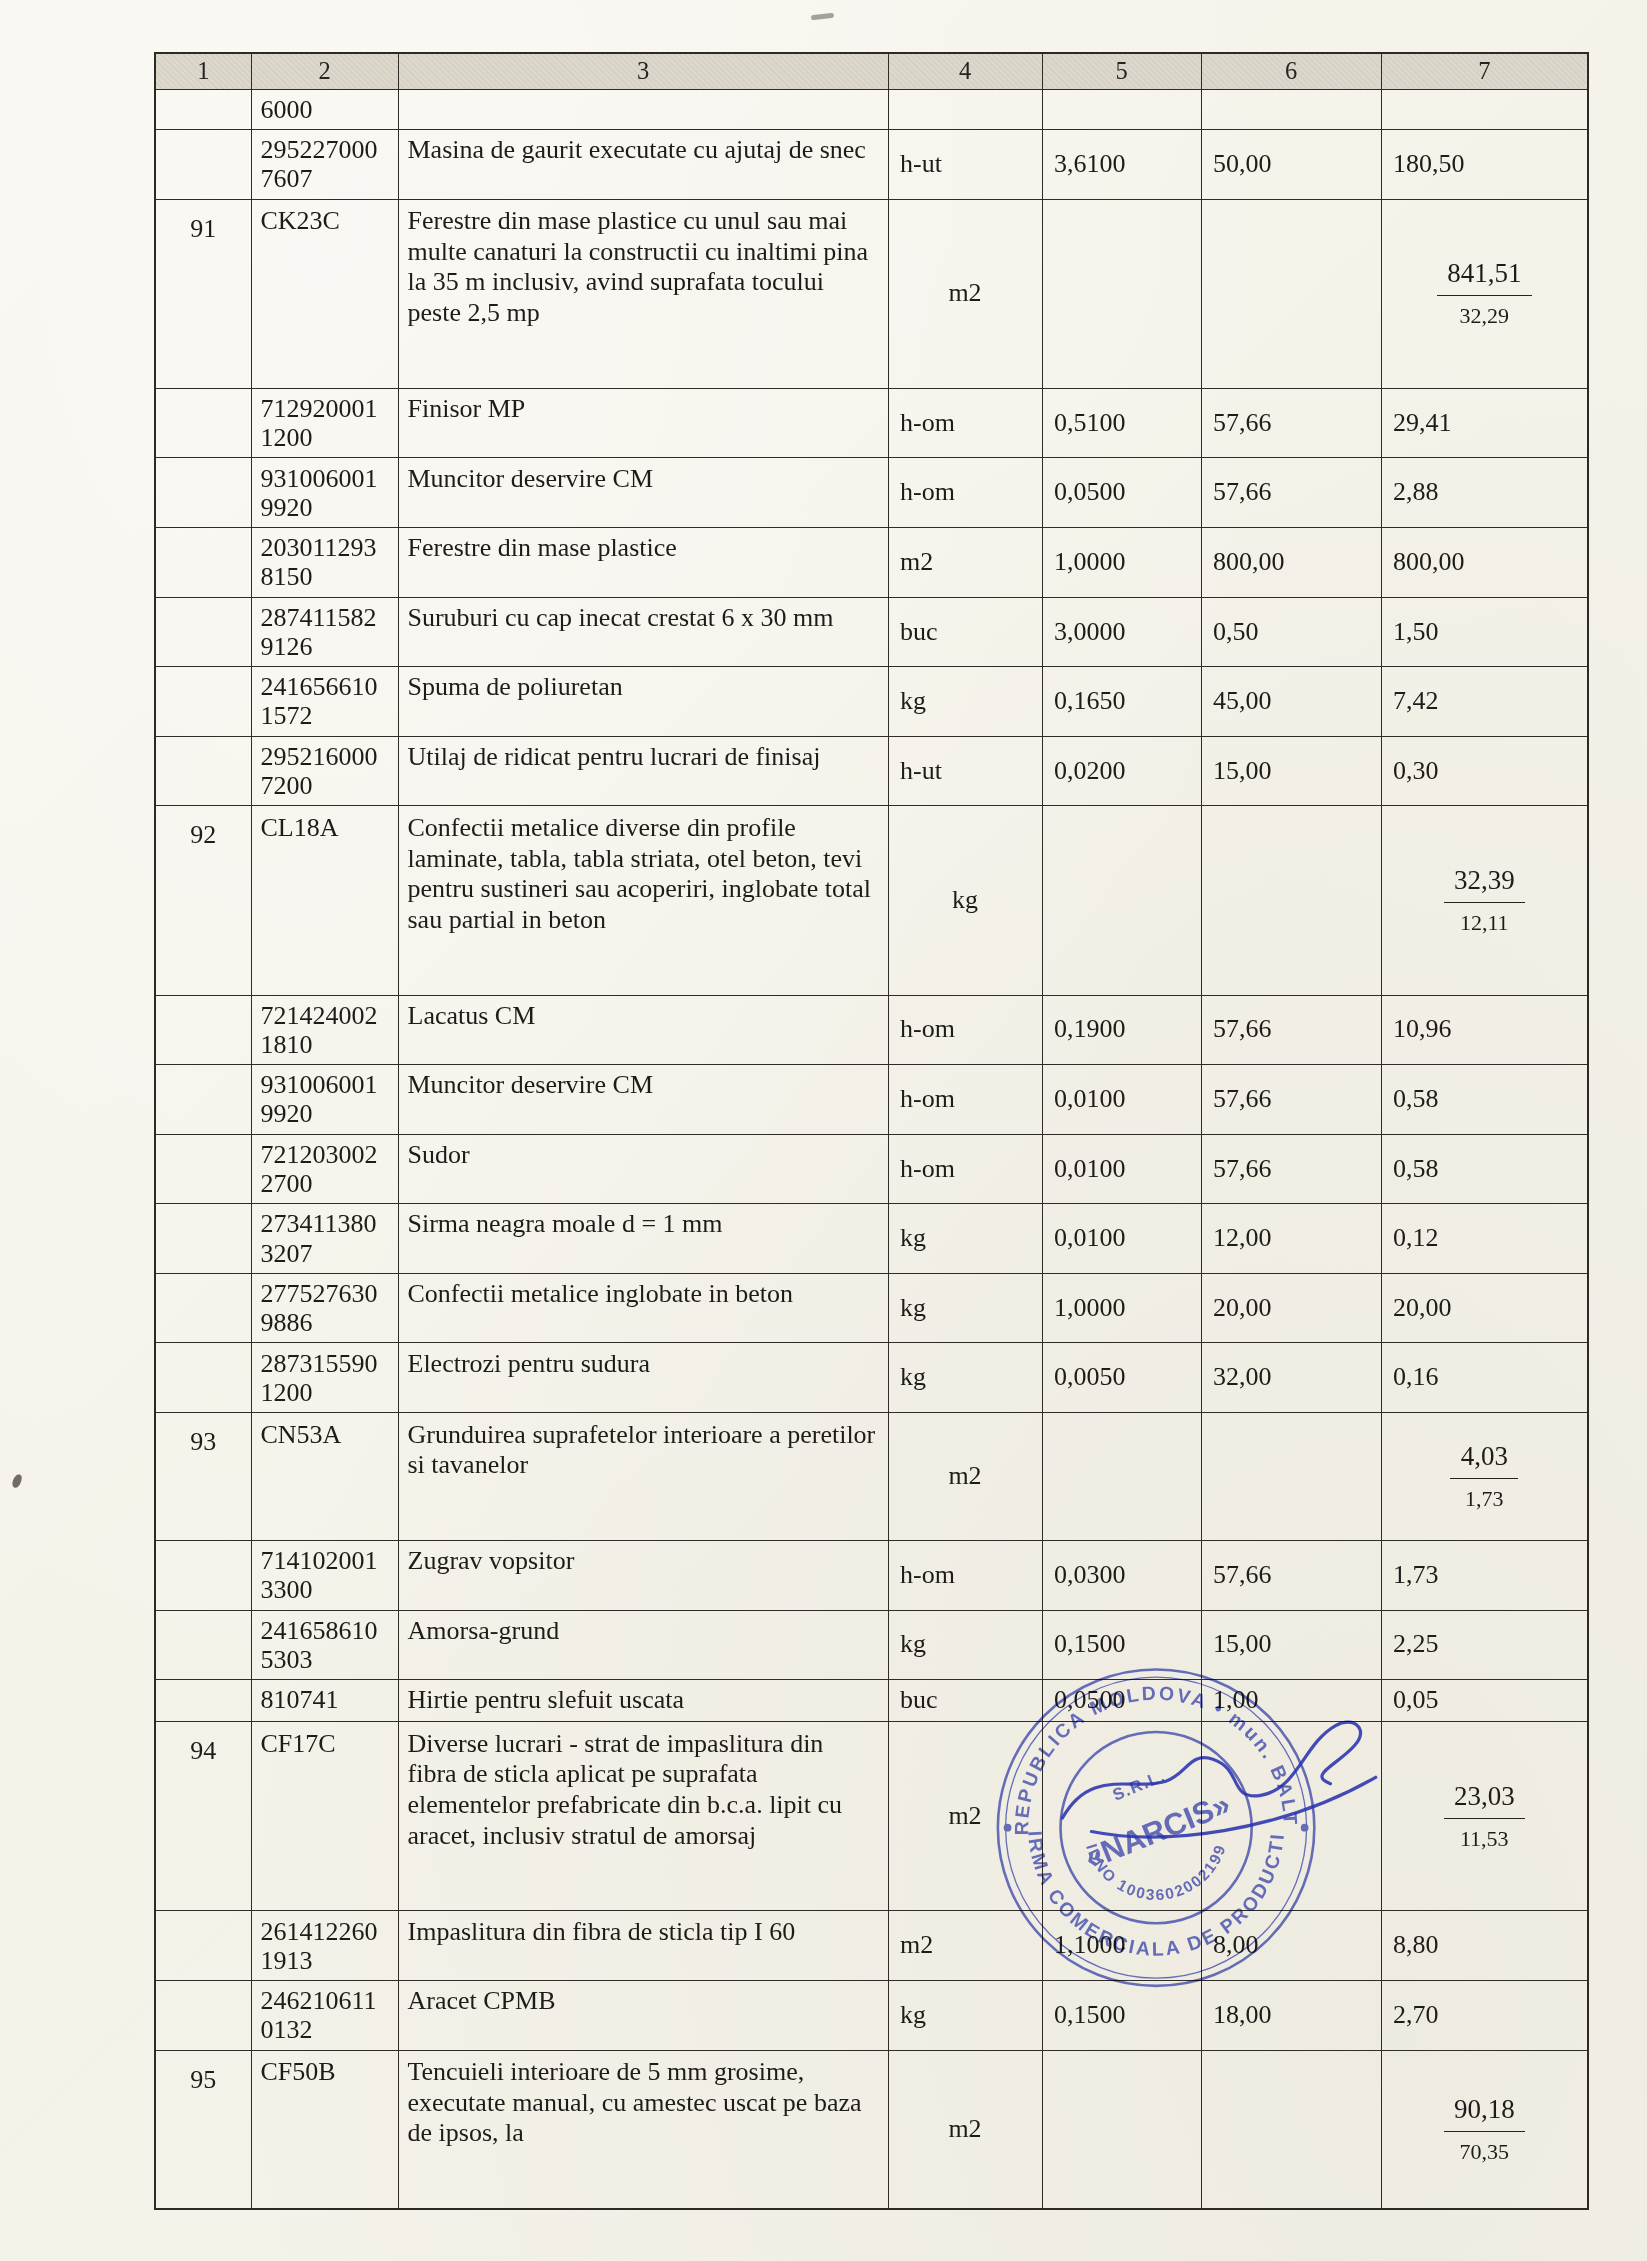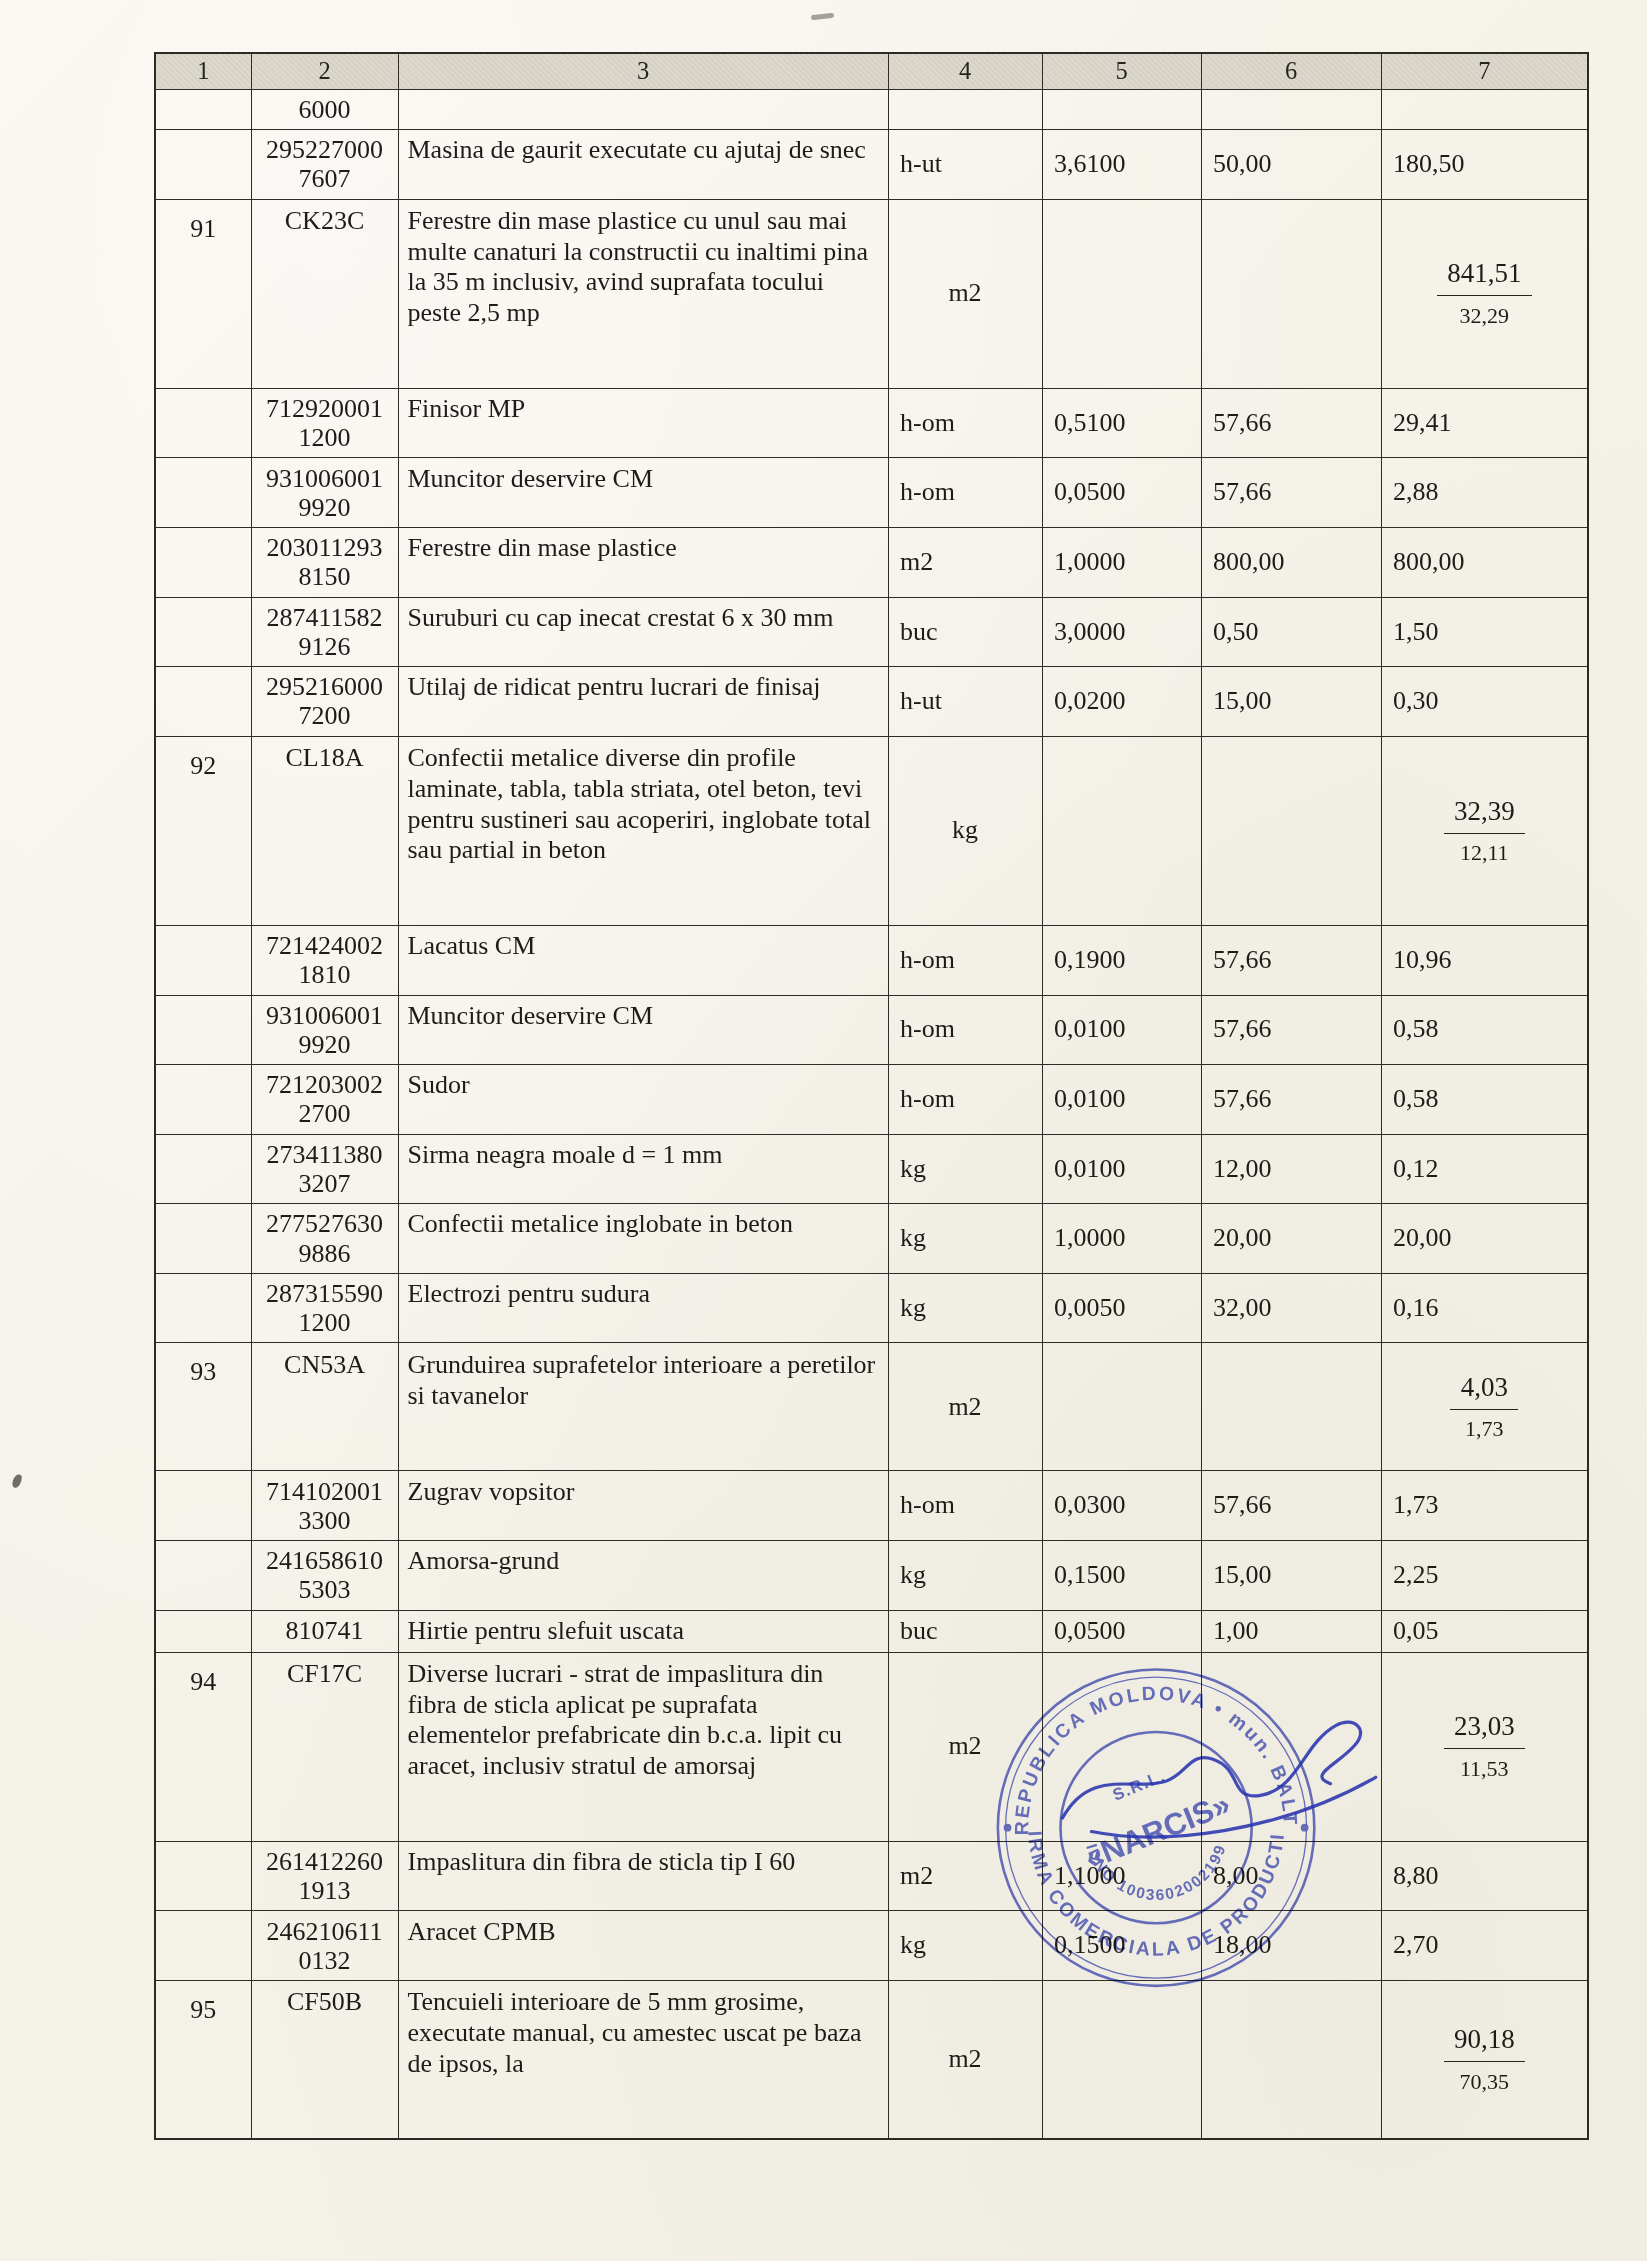--- a/index.html
+++ b/index.html
@@ -45,21 +45,21 @@
   td {
     font-size:26px; line-height:1.18; vertical-align:top;
     padding:5.2px 9px; word-wrap:break-word;
   }
 
   .row-cont td   { height:31px; }
   .row-resource td { height:66px; }
   .row-resource.short td { height:36px; }
   .row-item td   { height:123px; }
 
-  td.c2 div { line-height:1.12;text-align:center; }
+  td.c2 div { line-height:1.12; }
 
   
   .row-resource td.val { vertical-align:middle; padding-left:11.6px; }
 
   
   .row-item td.c1 { text-align:center; padding-top:14px; }
   .row-item td.c2 { padding-top:6.5px; }
   .row-item td.c3 { padding-bottom:59px; padding-top:6.5px;margin-top:33px; }
   .row-item td.unit-mid { vertical-align:middle; text-align:center; }
   .row-item td.fraccell { vertical-align:middle;margin-top:48px; }
@@ -193,20 +193,32 @@
           <td class="c1"></td>
           <td class="c2">
             <div>287411582</div>
             <div>9126</div>
           </td>
           <td class="c3">Suruburi cu cap inecat crestat 6 x 30 mm</td>
           <td class="c4 val">buc</td>
           <td class="c5 val">3,0000</td>
           <td class="c6 val">0,50</td>
           <td class="c7 val">1,50</td>
+        </tr>
+        <tr class="row-resource">
+          <td class="c1"></td>
+          <td class="c2">
+            <div>241656610</div>
+            <div>1572</div>
+          </td>
+          <td class="c3">Spuma de poliuretan</td>
+          <td class="c4 val">kg</td>
+          <td class="c5 val">0,1650</td>
+          <td class="c6 val">45,00</td>
+          <td class="c7 val">7,42</td>
         </tr>
         <tr class="row-resource">
           <td class="c1"></td>
           <td class="c2">
             <div>295216000</div>
             <div>7200</div>
           </td>
           <td class="c3">Utilaj de ridicat pentru lucrari de finisaj</td>
           <td class="c4 val">h-ut</td>
           <td class="c5 val">0,0200</td>

